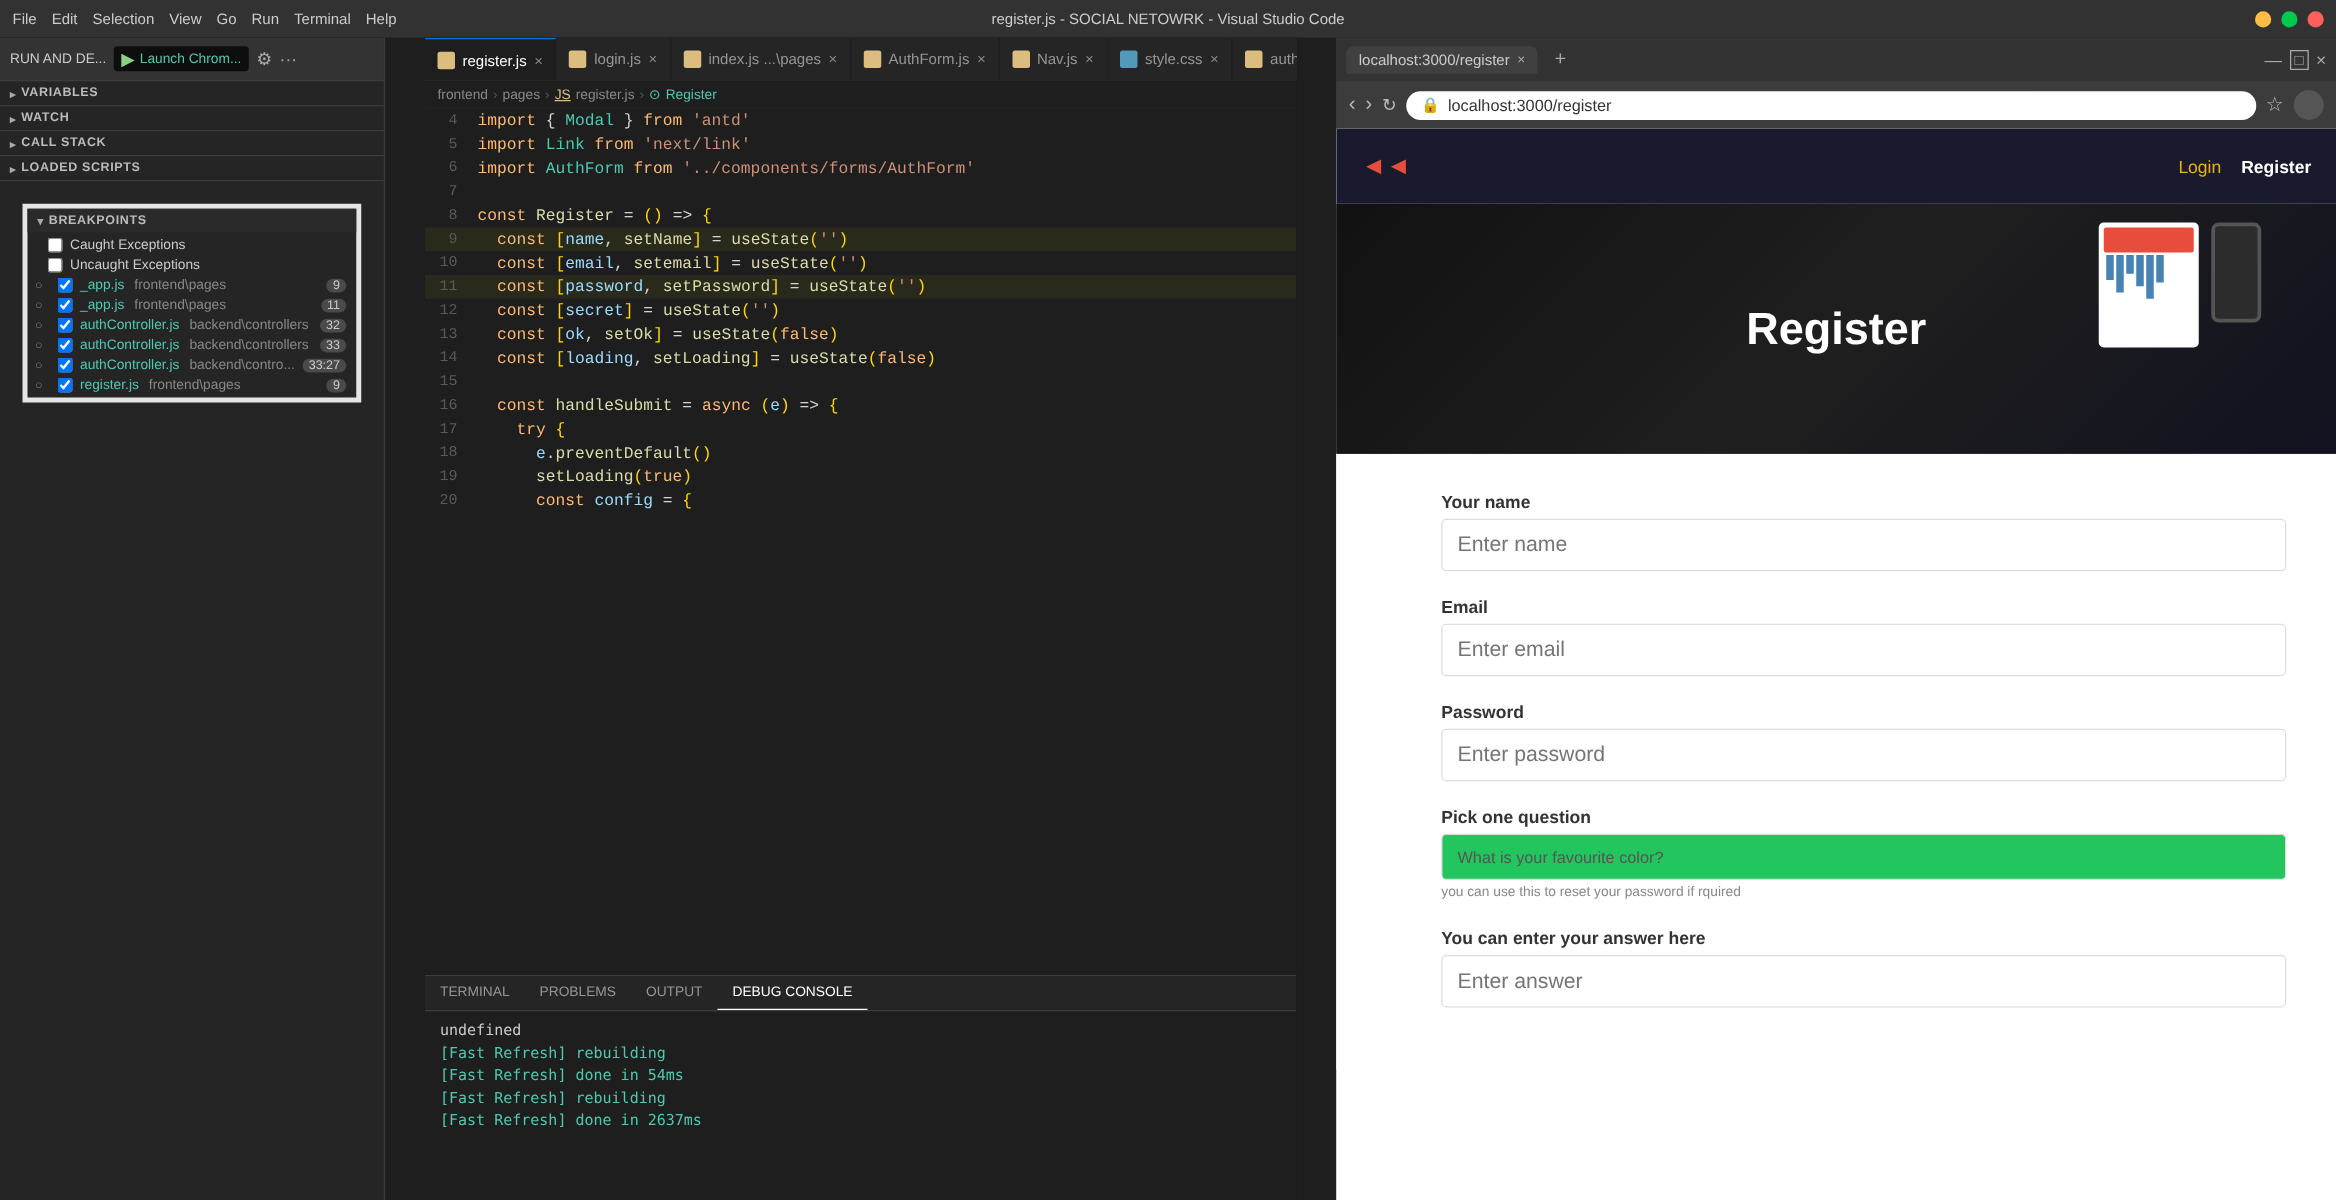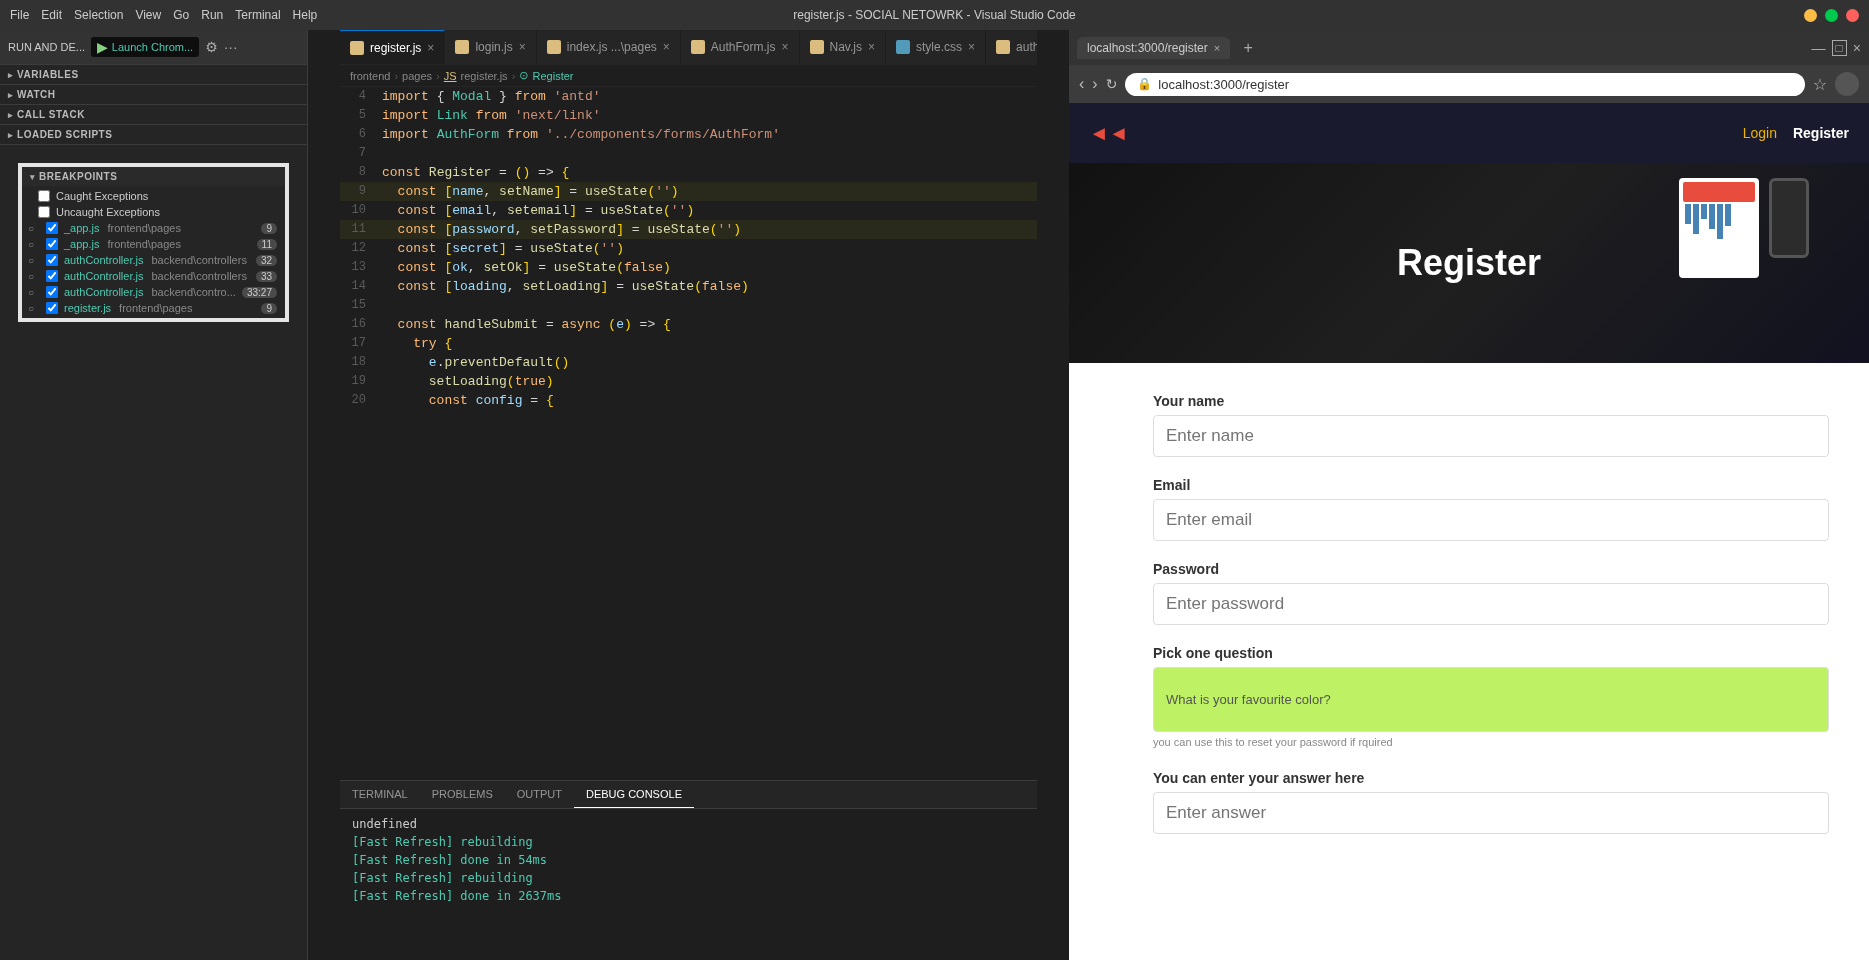--- a/index.html
+++ b/index.html
@@ -210,21 +210,21 @@
     .form-section { padding: 30px 40px; background: #fff; }
     .form-group { margin-bottom: 20px; margin-left: 44px; }
     .form-label { display: block; font-size: 14px; font-weight: 600; color: #333; margin-bottom: 6px; }
     .form-input {
       width: 100%; border: 1px solid #ddd; border-radius: 4px;
       padding: 10px 12px; font-size: 17px; color: #555; outline: none;
     }
     .form-hint { font-size: 11px; color: #888; margin-top: 4px; }
     .form-select {
       width: 100%; border: 1px solid #ddd; border-radius: 4px;
-      padding: 24px 12px; font-size: 13px; color: #555; background: #bef264;
+      padding: 10px 12px; font-size: 13px; color: #555; background: #22c55e;
       appearance: none;
     }
 
     
     ::-webkit-scrollbar { width: 6px; height: 6px; }
     ::-webkit-scrollbar-track { background: #1e1e1e; }
     ::-webkit-scrollbar-thumb { background: #555; border-radius: 3px; }
 
     .highlight-line { background: rgba(255, 255, 0, 0.05); }
   </style>

